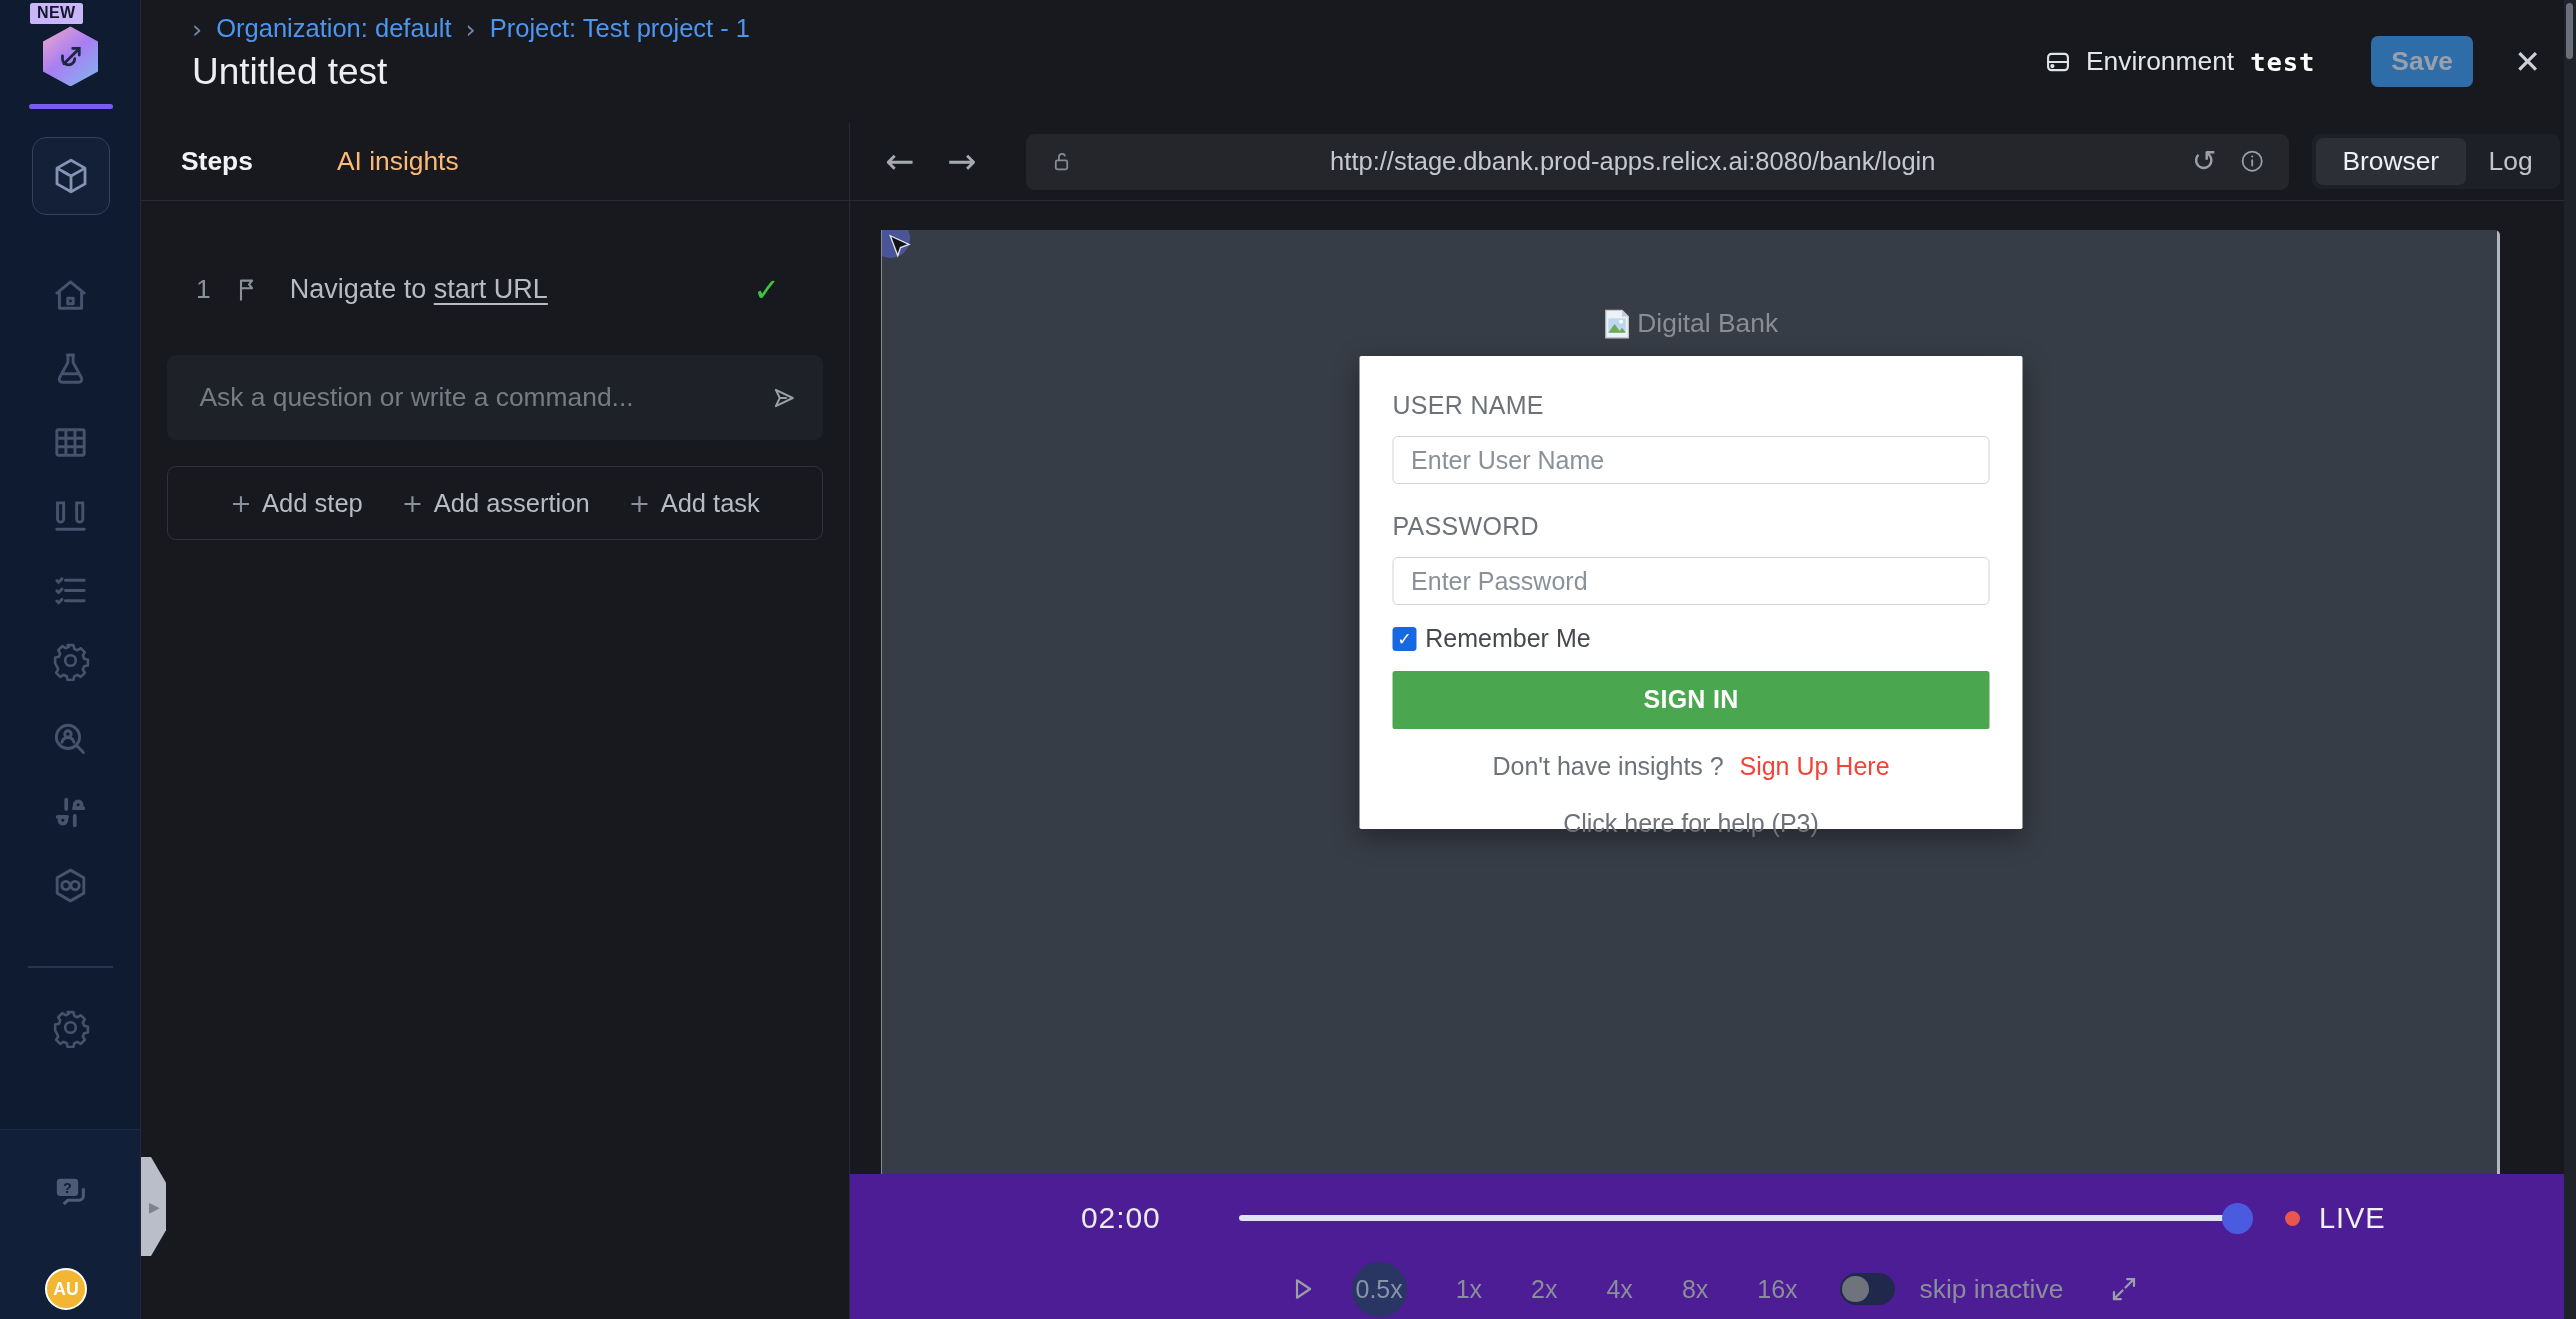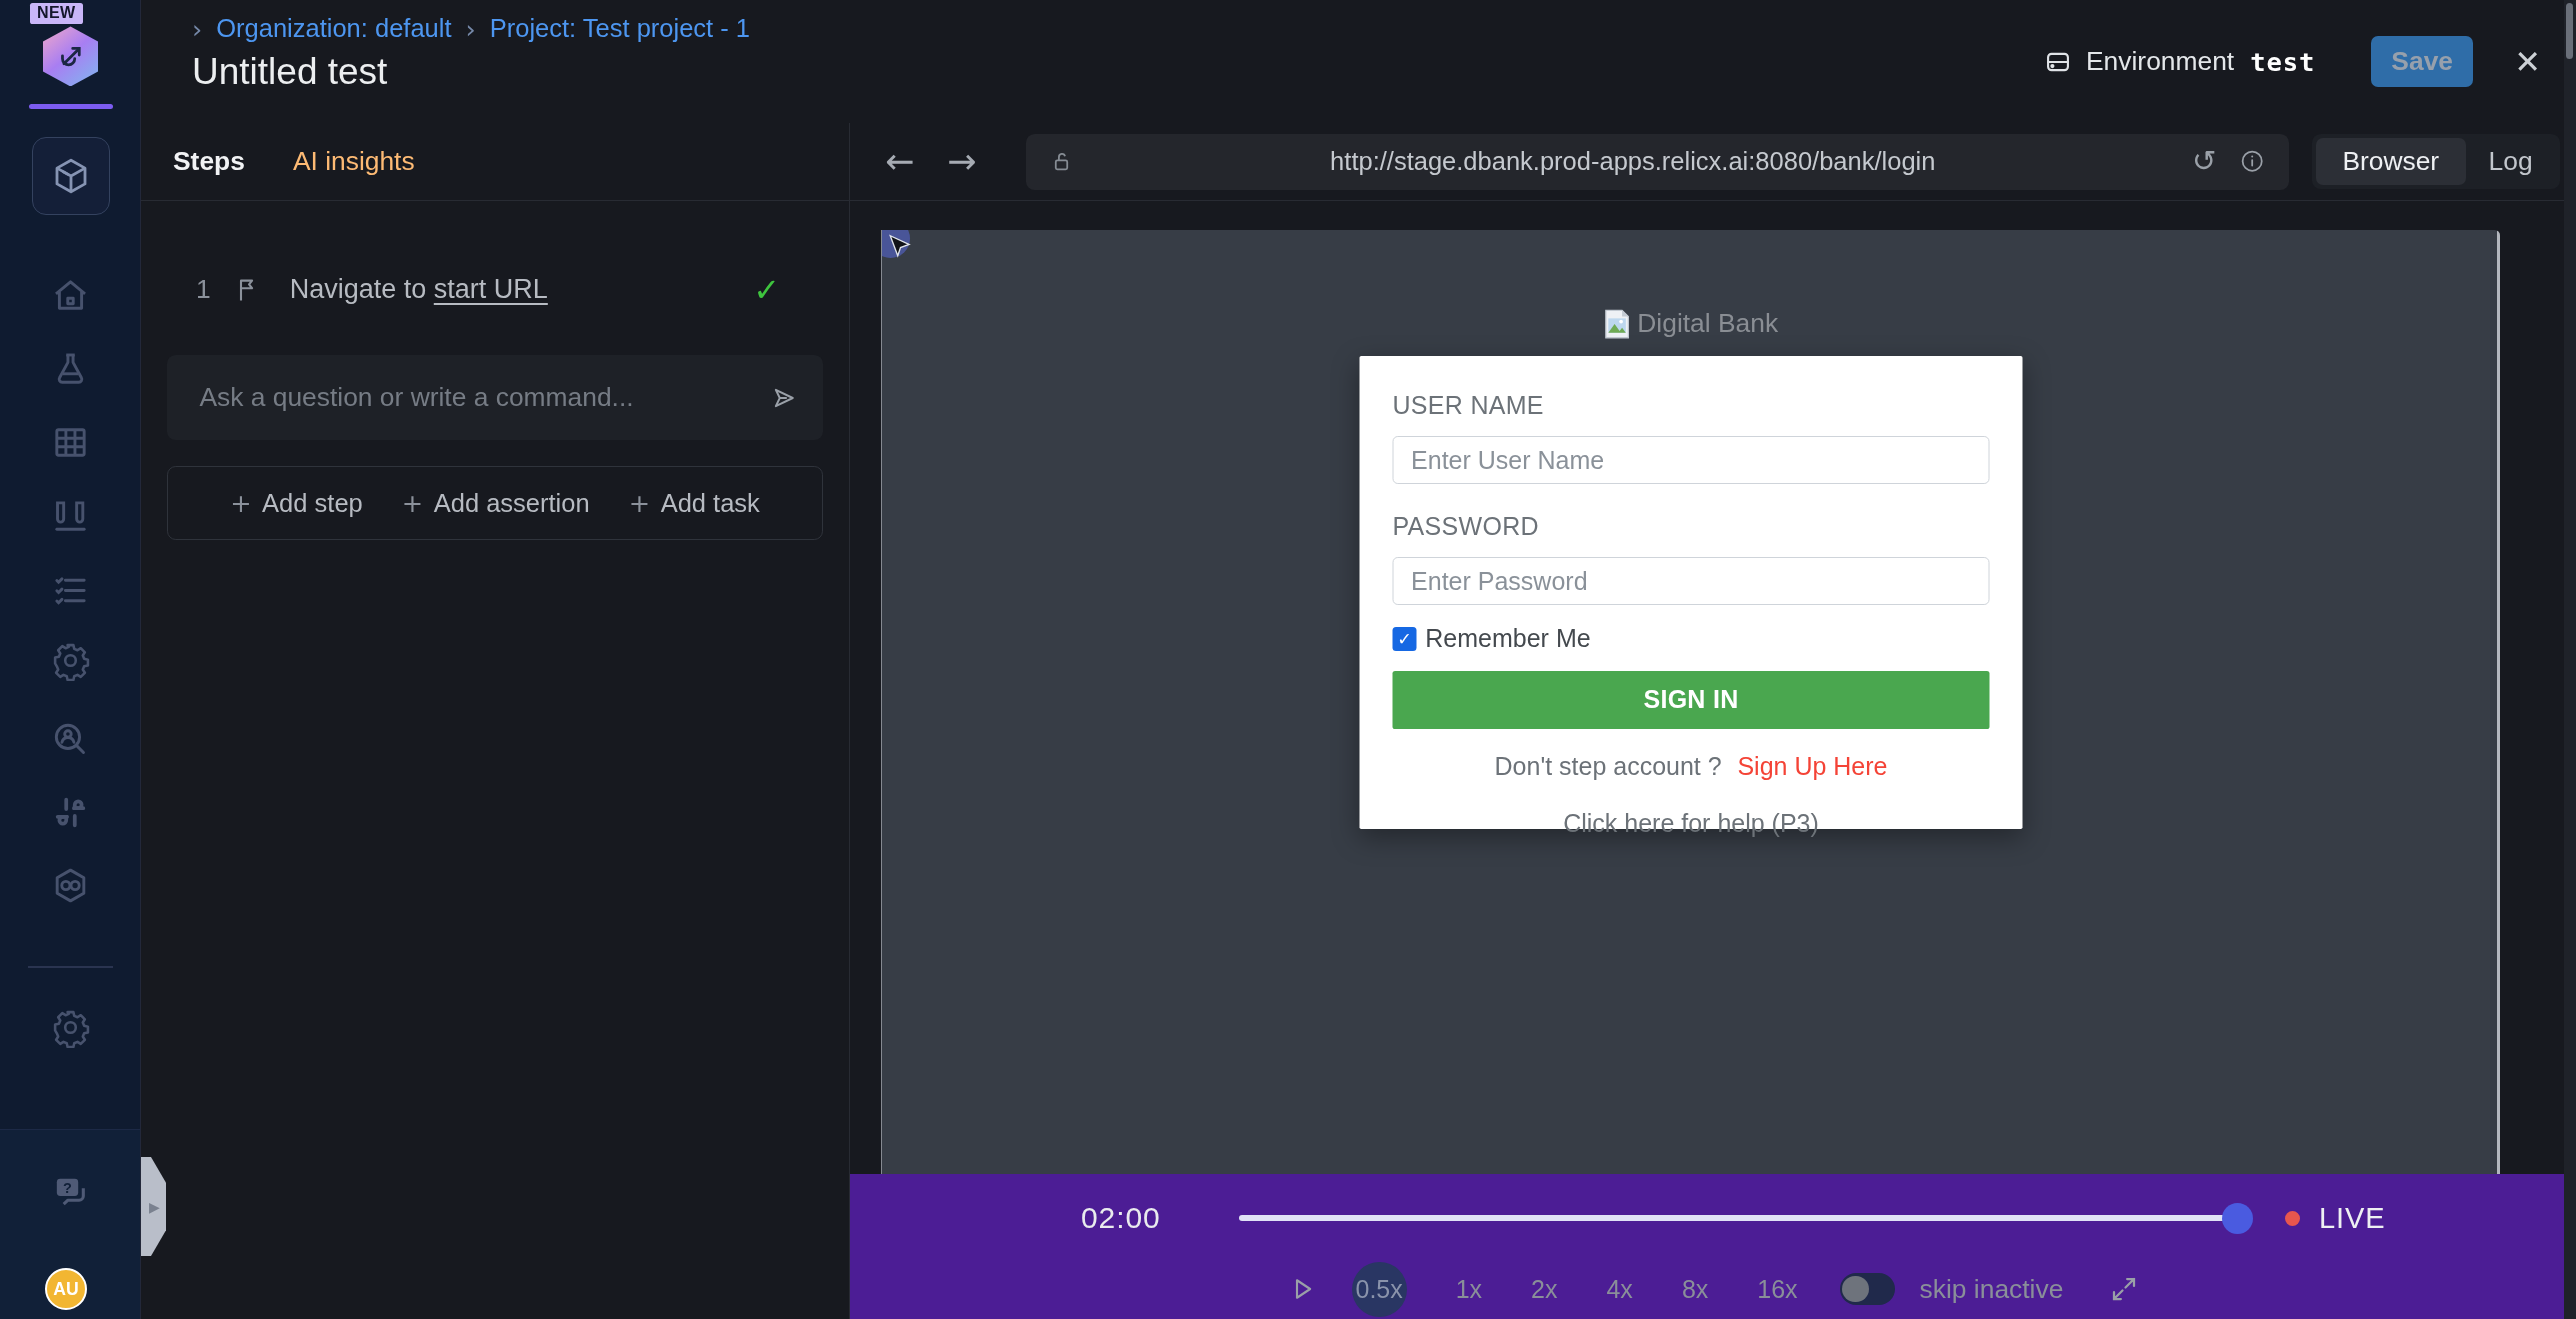--- a/index.html
+++ b/index.html
@@ -87,21 +87,21 @@
   }
   .close-x { margin-left:41px; font-size:32px; color:#ccd0d5; cursor:pointer; }
 
   
   .steps-panel {
     position:absolute; left:141px; top:123px; width:709px; height:1196px;
     background:#17191f; border-right:0.9px solid #282b33;
   }
   .panel-tabs {
     height:78px; border-bottom:0.9px solid #282b33;
-    display:flex; align-items:center; padding-left:32px; gap:48px;
+    display:flex; align-items:center; padding-left:40px; gap:84px;
   }
   .tab-steps { font-size:26.4px; font-weight:600; color:#f1f2f4; cursor:pointer; }
   .tab-ai { font-size:26.4px; color:#fdba74; cursor:pointer; }
   .step-row {
     margin-top:62px; height:53px; display:flex; align-items:center;
     padding:0 69px 0 55px;
   }
   .step-index { font-size:26.4px; color:#8b919b; }
   .step-flag { color:#8b919b; display:flex; margin-left:23px; }
   .step-text { font-size:27px; color:#b7bbc2; margin-left:28px; white-space:pre; }
@@ -499,21 +499,21 @@
       <input class="text-field mb-pass" type="text" placeholder="Enter Password" style="">
 
       <div class="remember-row">
         <span class="checkbox glyph">✓</span>
         <span class="remember-label">Remember Me</span>
       </div>
 
       <button class="signin-btn">SIGN IN</button>
 
       <div class="signup-row">
-        <span>Don't step account ?</span>
+        <span>Don't have insights ?</span>
         <span class="signup-link">Sign Up Here</span>
       </div>
       <div class="help-row">Click here for help (P3)</div>
     </div>
   </div>
 
   <div class="player">
     <div class="timeline">
       <span class="time-label">02:00</span>
       <div class="seek-track">

